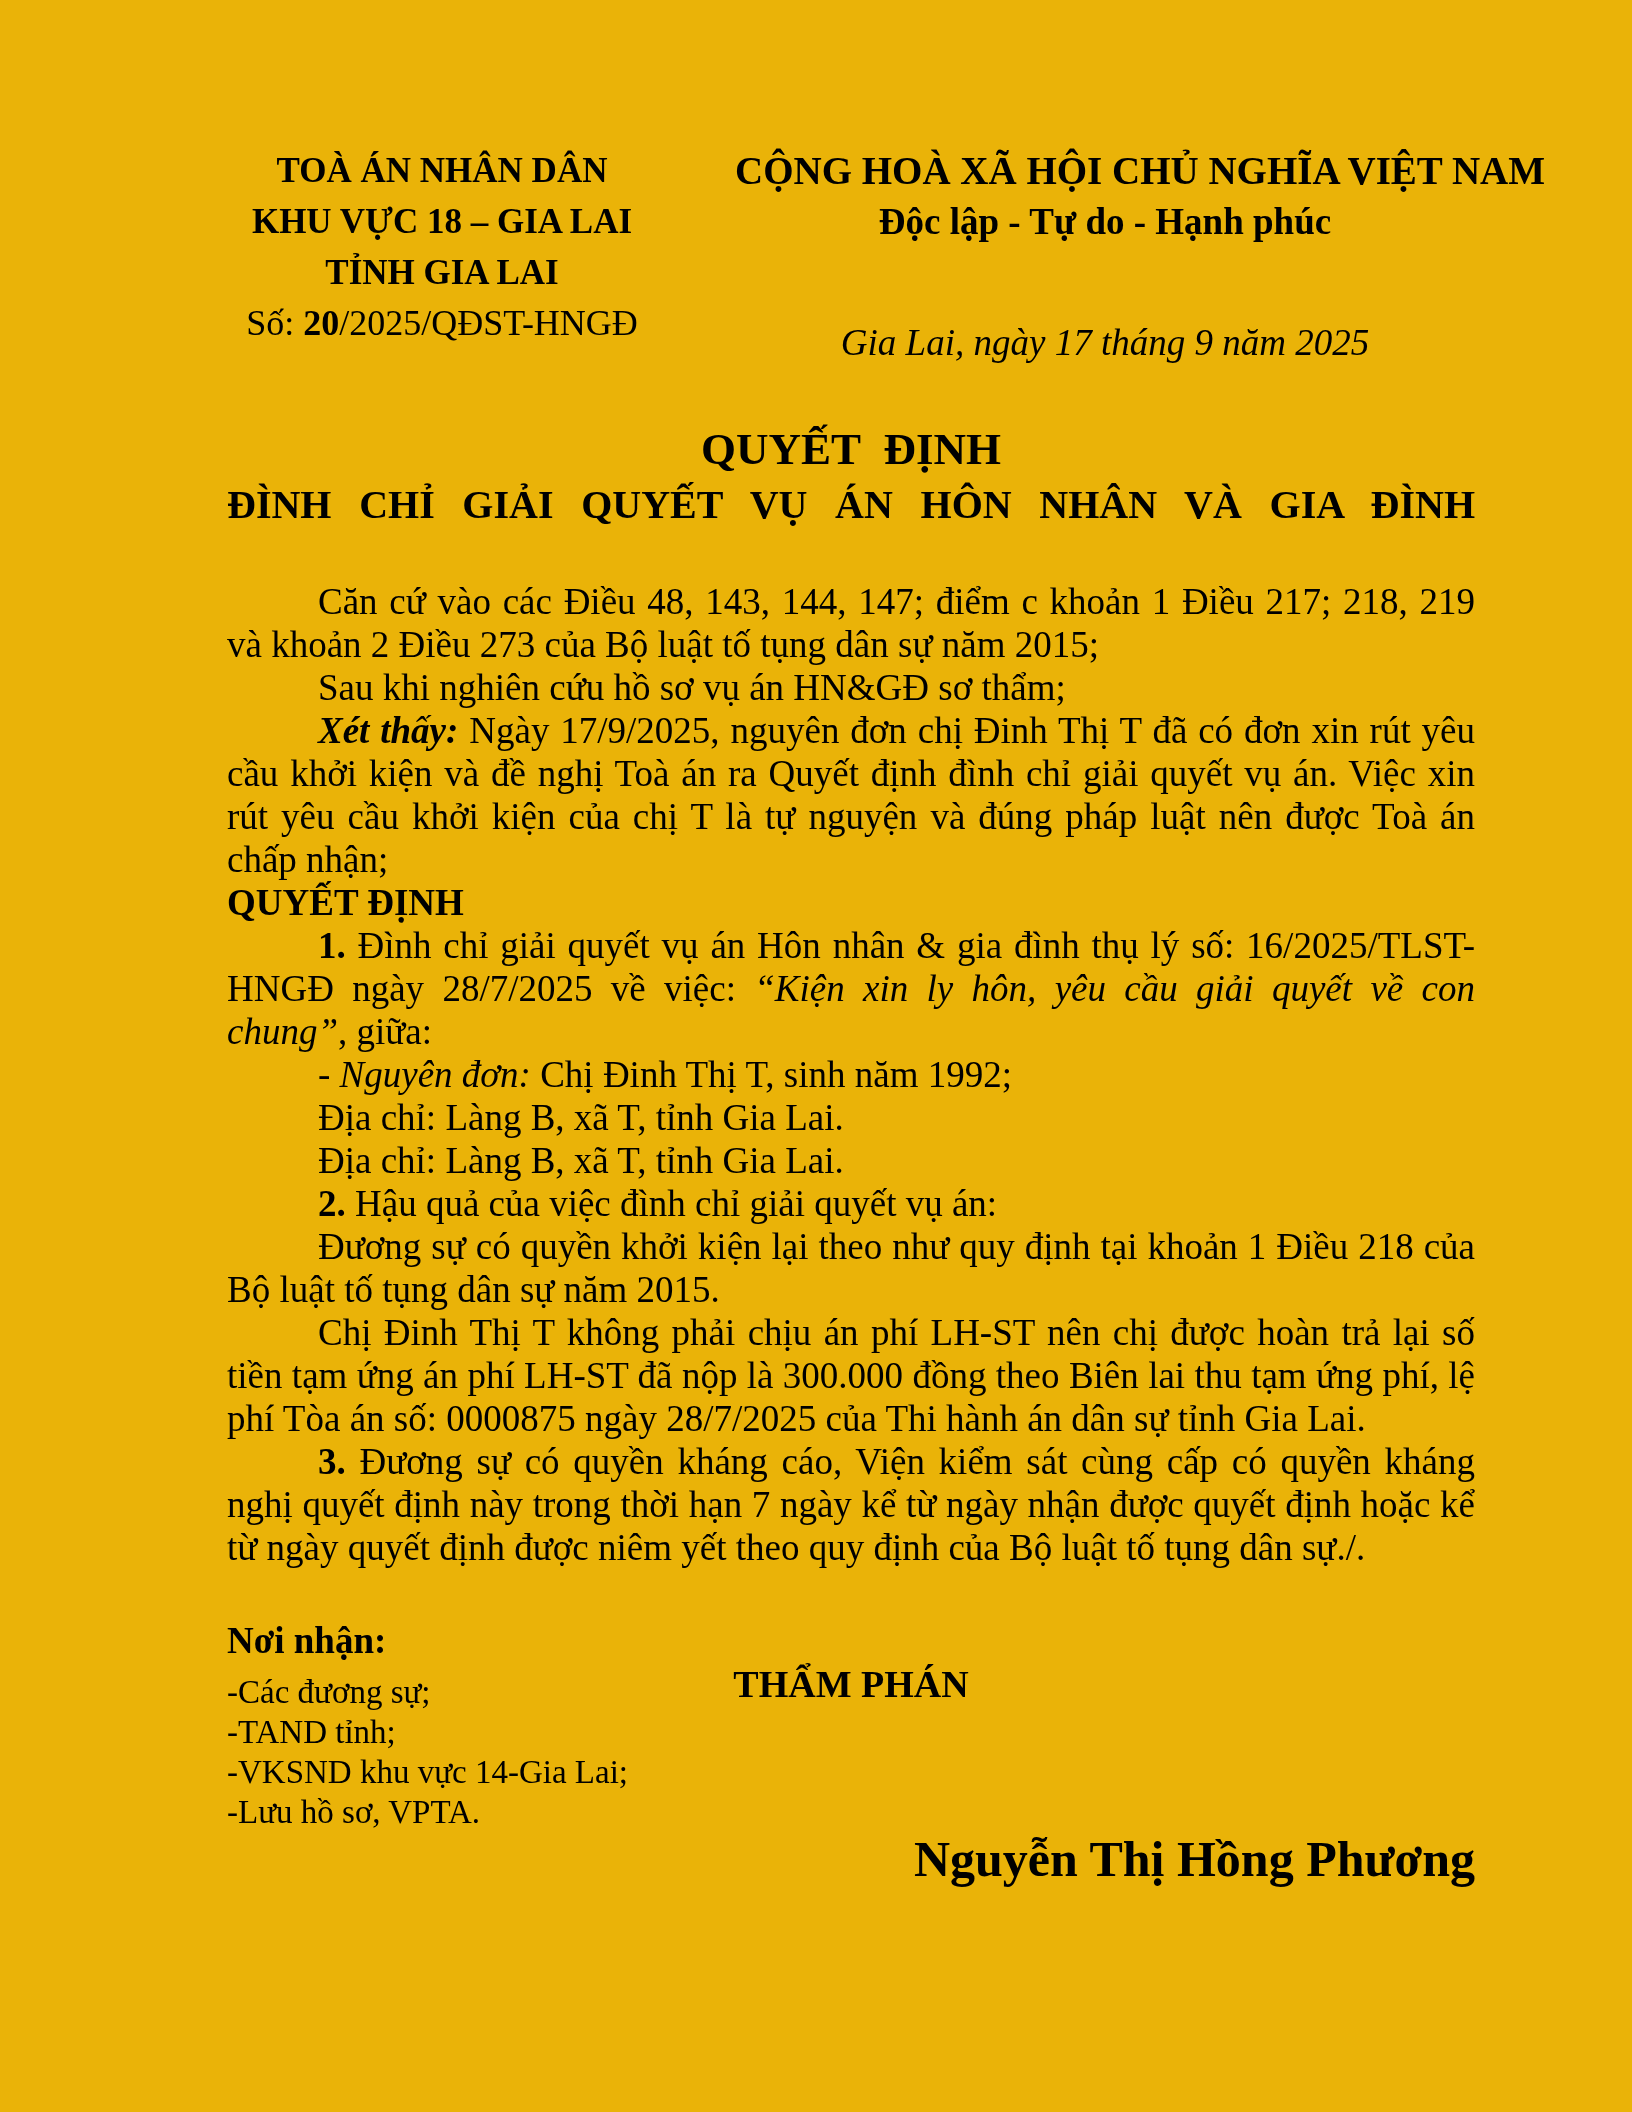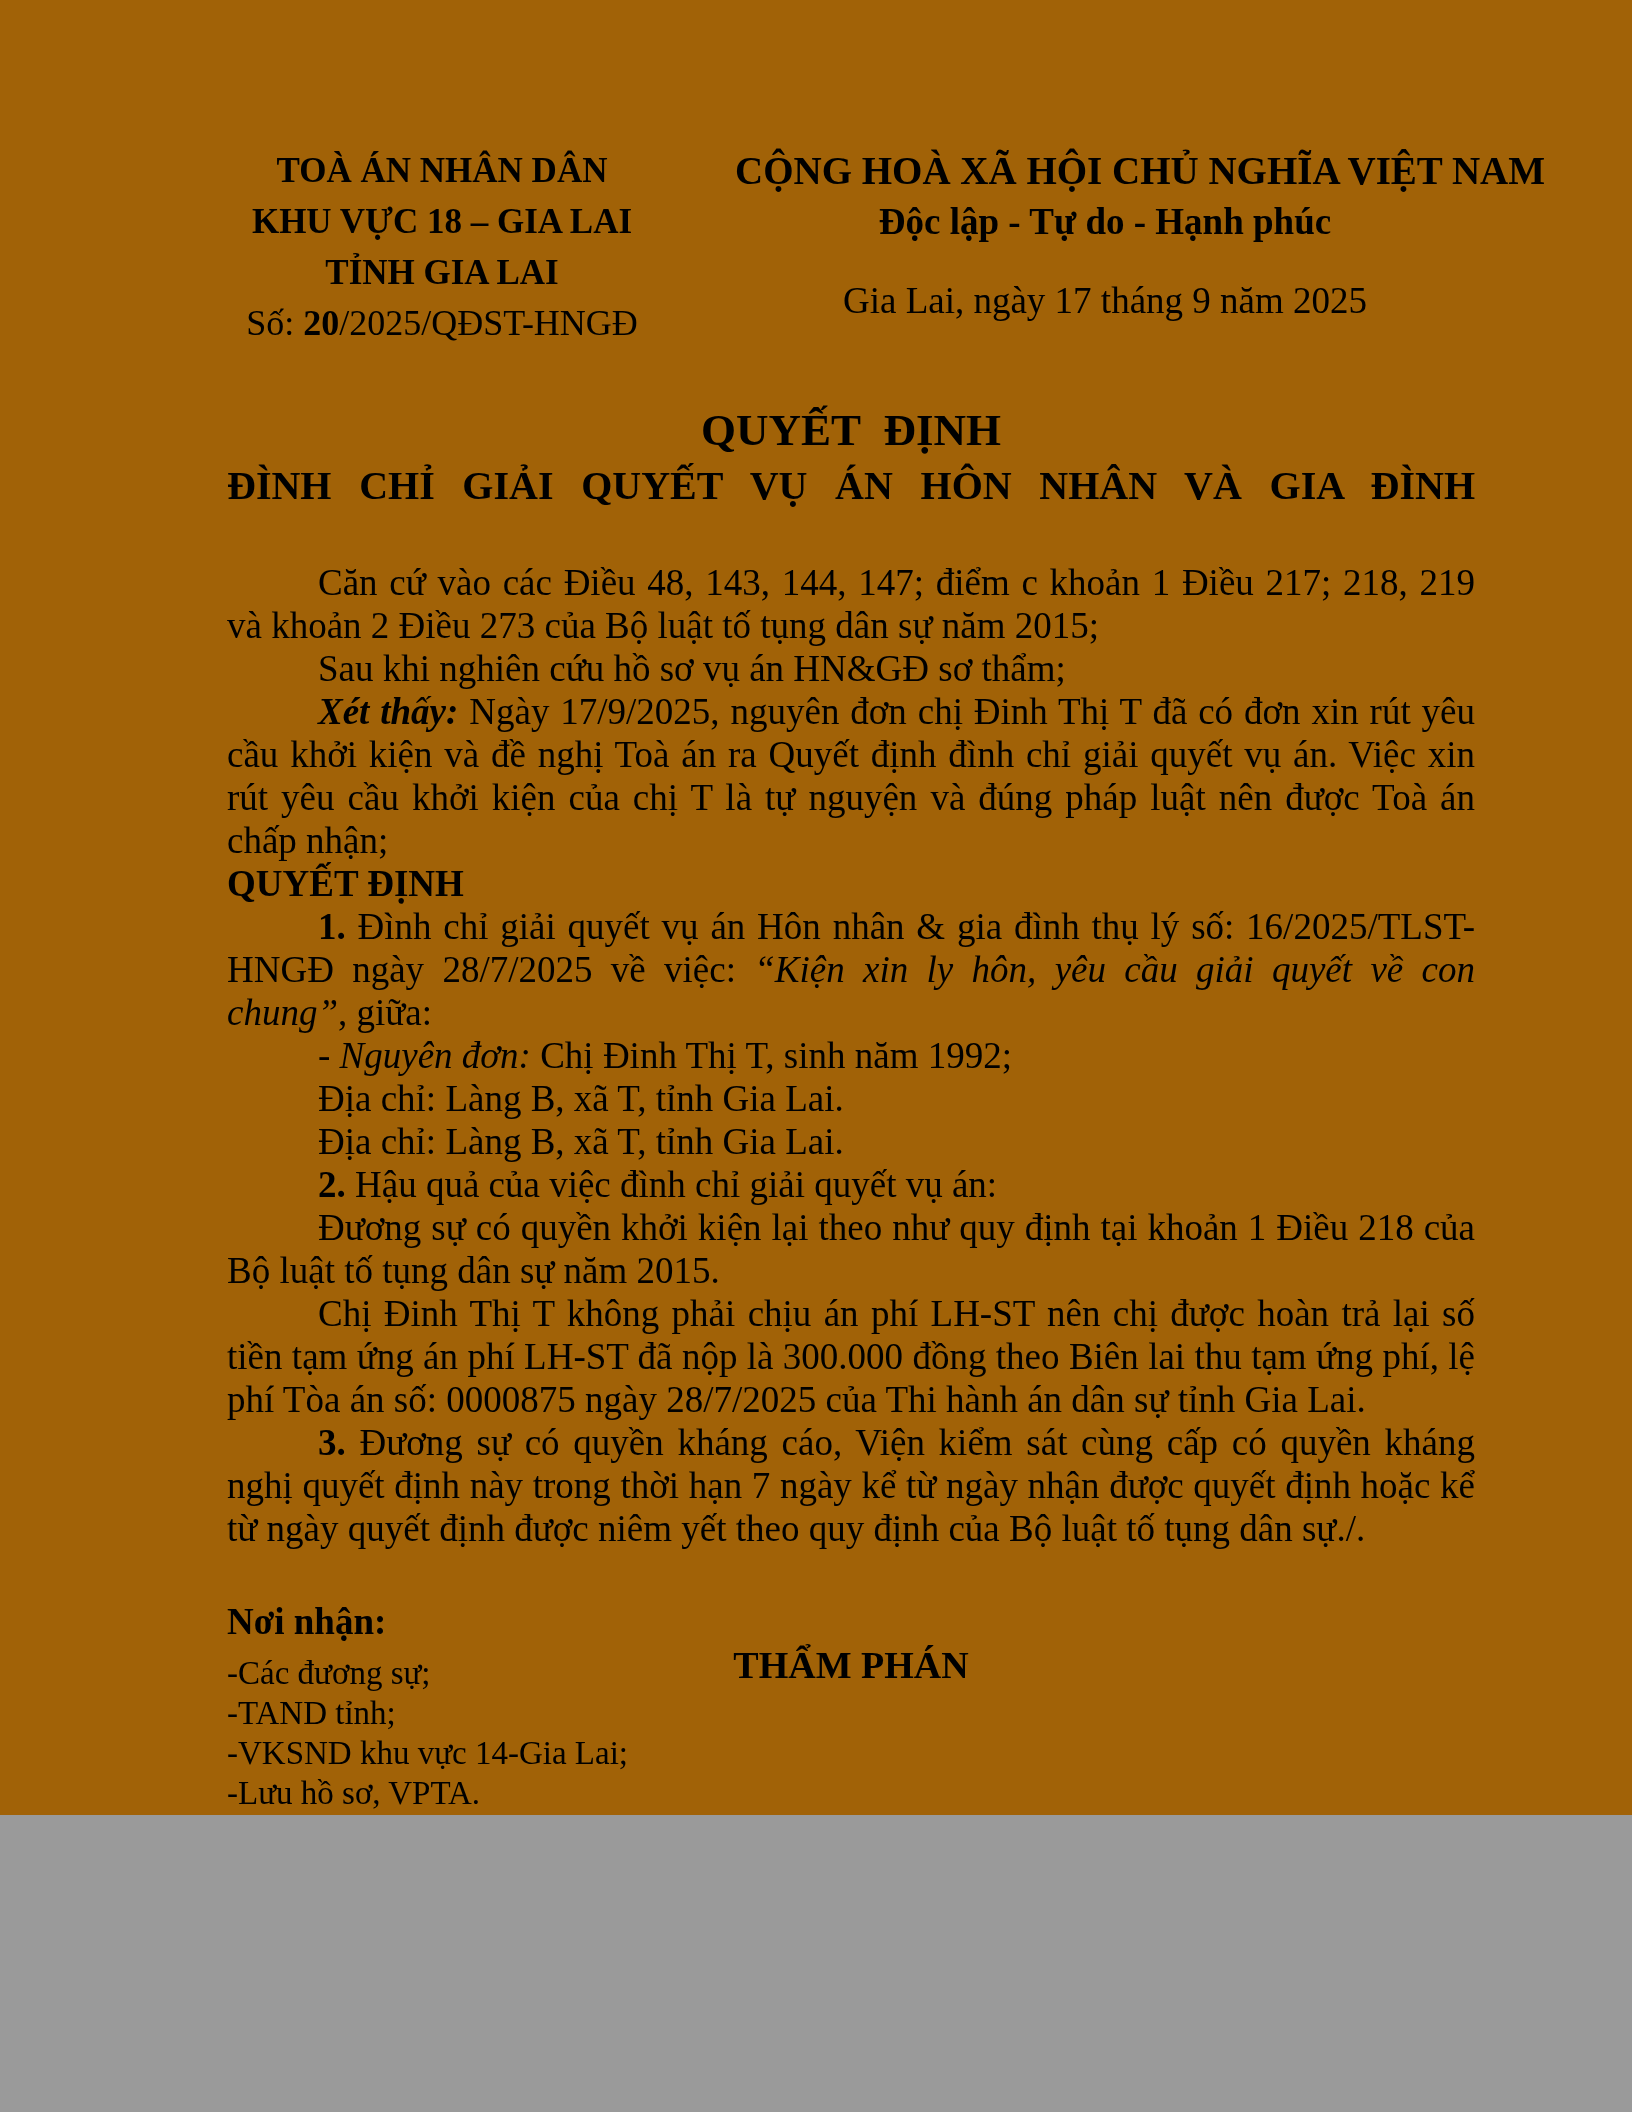--- a/index.html
+++ b/index.html
@@ -1,38 +1,38 @@
 <!DOCTYPE html>
 <html lang="vi"><head>
 <meta charset="utf-8">
 <style>
   html,body { margin:0; padding:0; background:#9a9a9a; }
   .page {
     position:relative;
-    width:1632px; height:1815px;
+    width:1632px; height:2112px;
     margin:0 auto;
-    background:#a16207;
+    background:#eab308;
     color:#000000;
     font-family:"Liberation Serif","DejaVu Serif",serif;
     box-sizing:border-box;
     padding:145px 157px 0 227px;
     overflow:hidden;
   }
   .content { width:1248px; }
 
   
   .header { display:flex; justify-content:space-between; align-items:flex-start; }
   .header-left { width:430px; text-align:center; }
   .header-left .line { font-weight:bold; font-size:35px; line-height:51px; white-space:nowrap; }
   .doc-number { font-size:36px; line-height:51px; font-weight:normal; white-space:nowrap; }
   .doc-number b { font-weight:bold; }
   .header-right { width:740px; text-align:center; }
   .header-right .line1 { font-weight:bold; font-size:39px; line-height:51px; white-space:nowrap; }
   .header-right .line2 { font-weight:bold; font-size:37px; line-height:51px; white-space:nowrap; }
-  .dateline { font-size:37px; line-height:51px; margin-top:28px; white-space:nowrap; }
+  .dateline { font-style:italic; font-size:37px; line-height:51px; margin-top:70px; white-space:nowrap; }
 
   
   .title-block { margin-top:54px; }
   .title-1 { text-align:center; font-weight:bold; font-size:45px; line-height:55px; word-spacing:12px; }
   .title-2 { font-weight:bold; font-size:40px; line-height:55px;
              text-align:justify; text-align-last:justify; word-spacing:6px; }
 
   
   .body { margin-top:48px; }
   .body p { margin:0; font-size:37px; line-height:43px; text-align:justify; text-indent:91px; }

